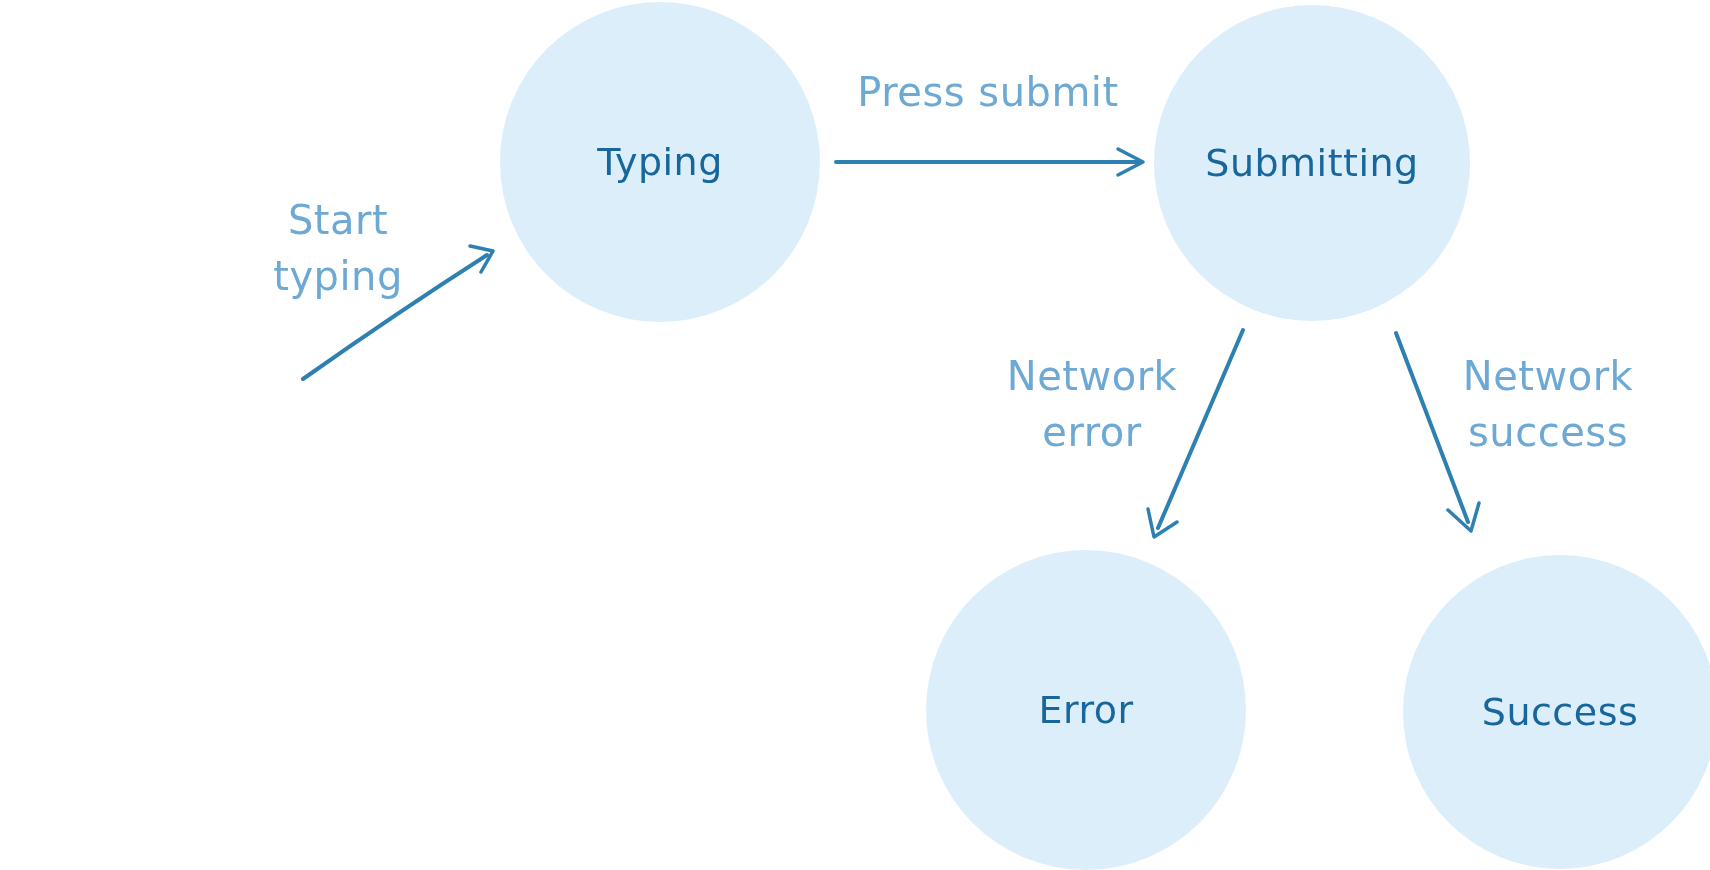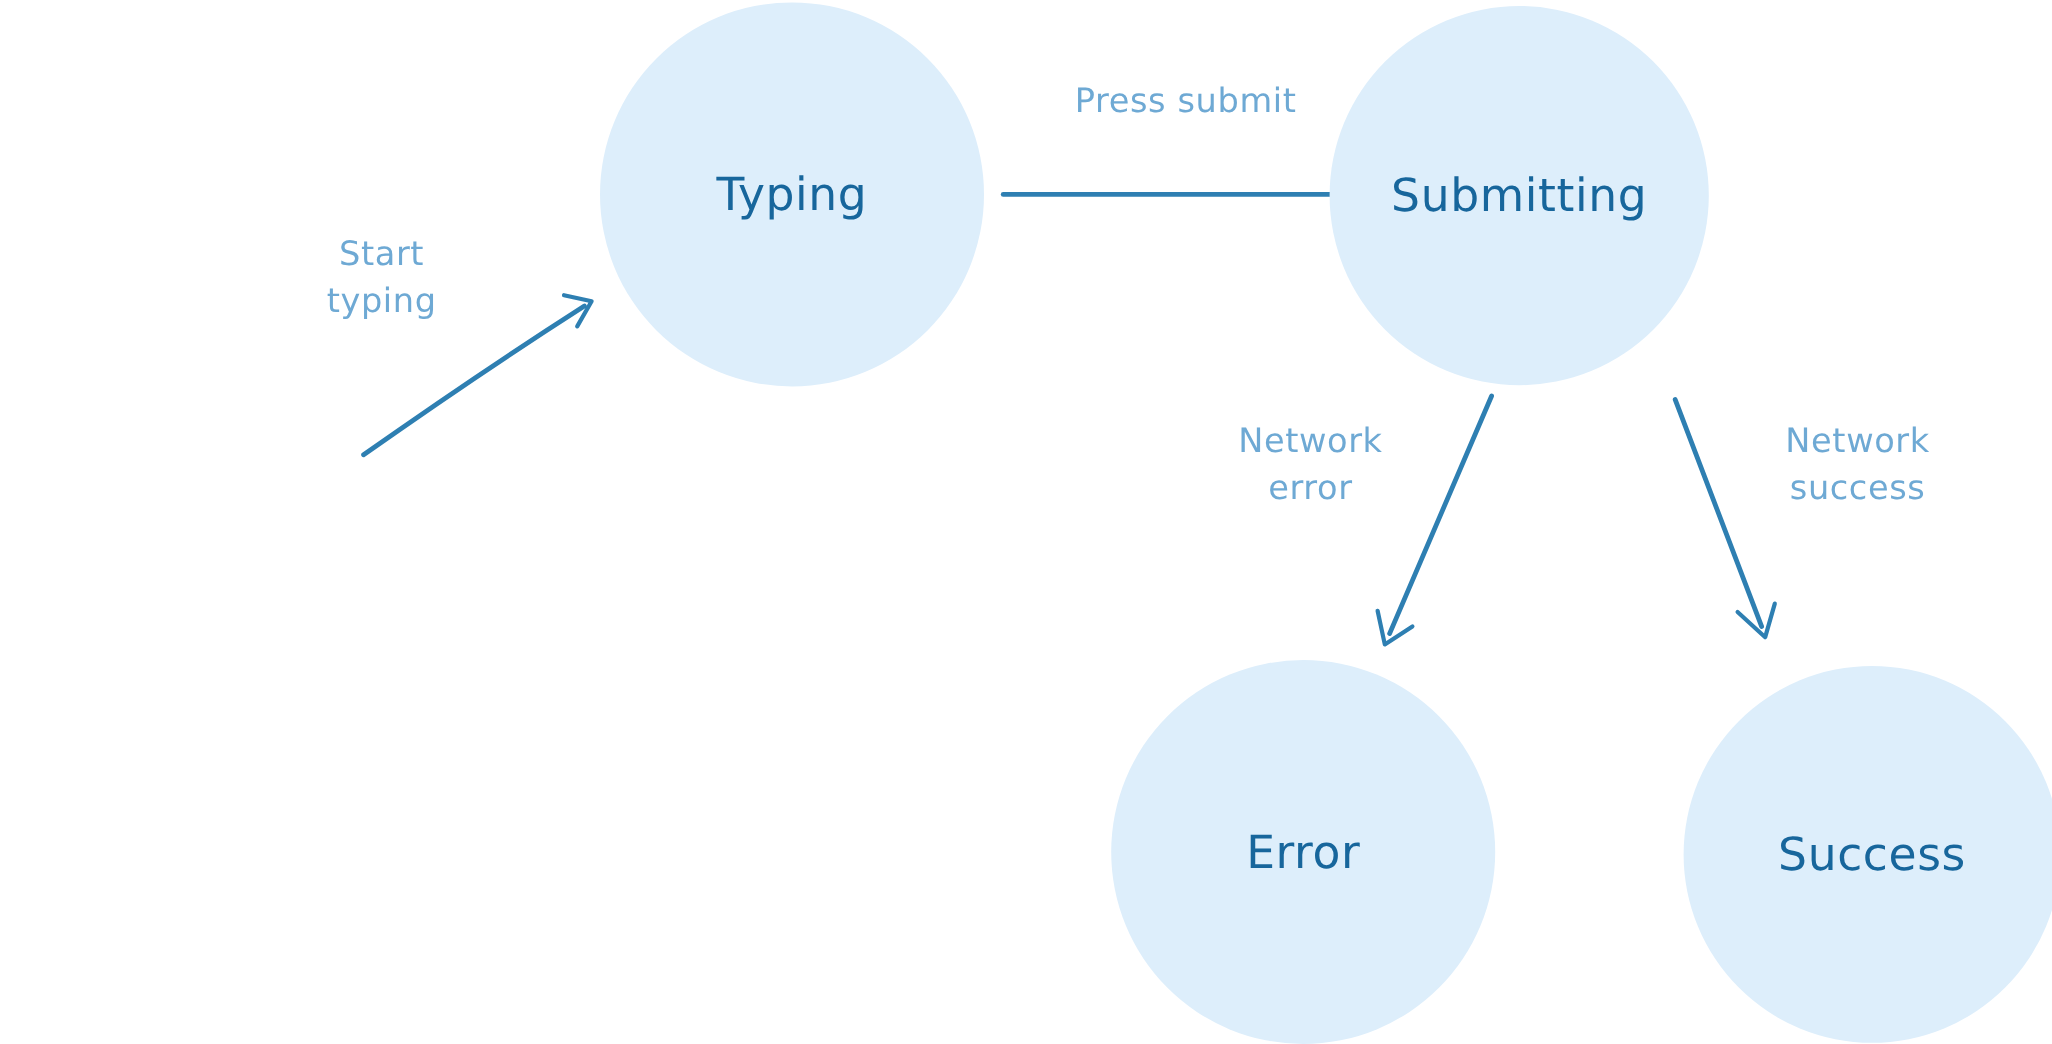--- a/index.html
+++ b/index.html
@@ -42,35 +42,35 @@
   }
   .node-label{
     color:var(--node-text);
     font-size:38px;
     font-weight:500;
     letter-spacing:.5px;
     white-space:nowrap;
   }
   .node-empty{left:2px;top:340px;width:320px;height:320px;}
   .node-typing{left:500px;top:2px;width:320px;height:320px;}
-  .node-submitting{left:1108px;top:5px;width:316px;height:316px;}
+  .node-submitting{left:1154px;top:5px;width:316px;height:316px;}
   .node-error{left:926px;top:550px;width:320px;height:320px;}
   .node-success{left:1403px;top:555px;width:314px;height:314px;}
   .edge-label{
     position:absolute;
     transform:translateX(-50%);
     color:var(--edge-label);
-    font-size:28px;
+    font-size:40px;
     font-weight:400;
     letter-spacing:.5px;
     text-align:center;
     line-height:1.4;
     white-space:nowrap;
   }
-  .edge-label-start-typing{left:318px;top:192px;text-align:center;}
+  .edge-label-start-typing{left:338px;top:192px;text-align:center;}
   .edge-label-press-submit{left:988px;top:64px;}
   .edge-label-network-error{left:1092px;top:348px;}
   .edge-label-network-success{left:1548px;top:348px;}
 </style>
 </head>
 <body>
 
 <div class="stage">
 
   <svg class="edges-layer" width="1710" height="870" viewBox="0 0 1710 870" xmlns="http://www.w3.org/2000/svg">

